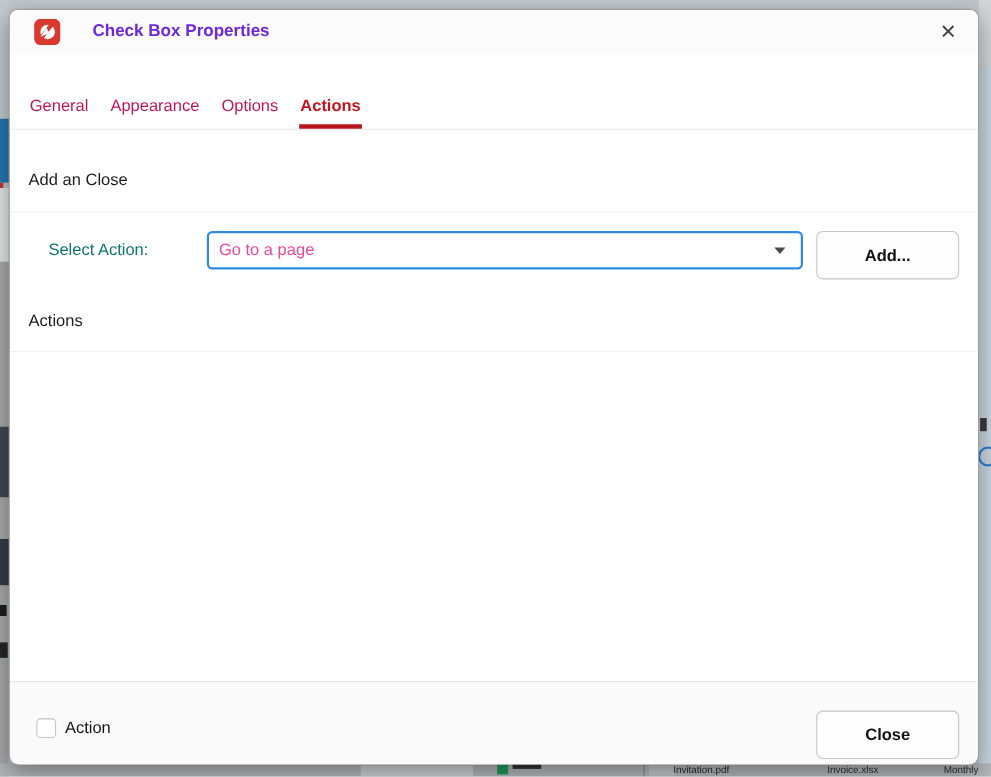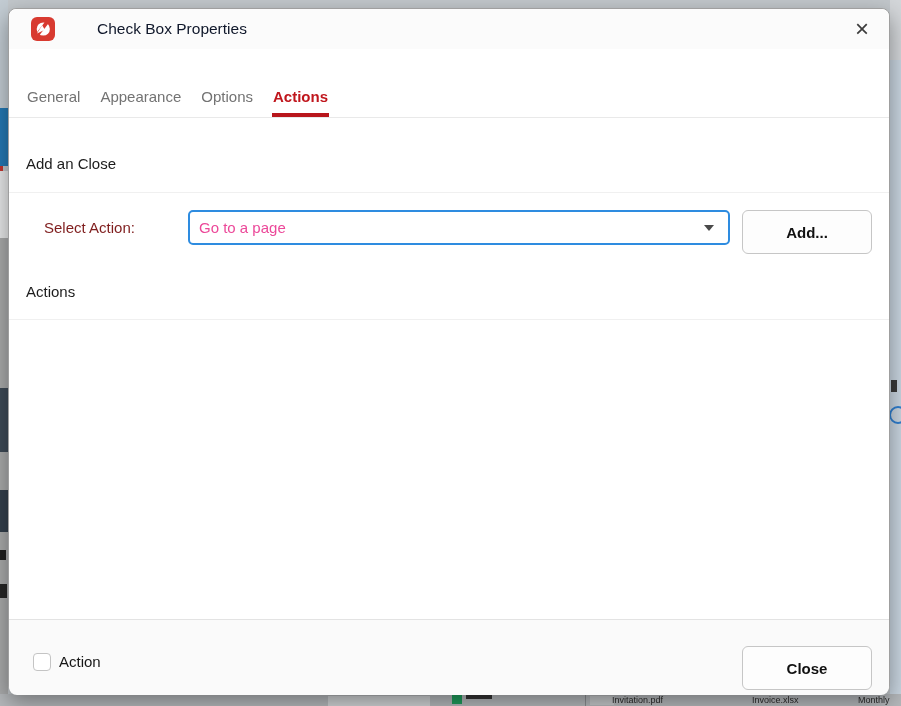--- a/index.html
+++ b/index.html
@@ -43,39 +43,39 @@
     box-shadow:0 8px 22px rgba(0,0,0,.38);
     box-sizing:border-box;
   }
   .titlebar{
     position:absolute;left:0;top:0;right:0;height:40px;
     background:#fbfbfb;border-bottom:1px solid #dcdcdc;
     border-radius:8px 8px 0 0;
     display:flex;align-items:center;
   }
   .app-icon{width:24px;height:24px;margin-left:22px;flex:0 0 auto;}
-  .title-text{margin-left:42px;font-size:15.5px;color:#0f172a;}
+  .title-text{margin-left:29px;font-size:15.5px;color:#6d28d9;font-weight:bold;}
   .close-btn{
     position:absolute;right:12px;top:5px;width:30px;height:30px;
     display:flex;align-items:center;justify-content:center;
     font-size:24px;line-height:1;color:#3c3c3c;cursor:default;font-weight:300;
   }
   .tabbar{
     position:absolute;left:0;top:40px;right:0;height:69px;
     box-sizing:border-box;background:#fff;
     border-bottom:1px solid #e9e9e9;
     padding:31px 0 0 17px;display:flex;gap:18px;align-items:flex-end;
   }
-  .tab{font-size:15px;color:#737373;padding:0 1px 12px 1px;}
+  .tab{font-size:15px;color:#be185d;padding:0 1px 12px 1px;}
   .tab.active{color:#c0161d;font-weight:700;box-shadow:inset 0 -4px 0 #b8161c;}
 
   .section-head{position:absolute;left:17px;font-size:15px;color:#1c1c1c;}
   .sep{position:absolute;left:0;right:0;height:1px;background:#f0f0f0;}
 
-  .field-label{position:absolute;left:35px;top:210px;font-size:15px;color:#7f1d1d;}
+  .field-label{position:absolute;left:35px;top:210px;font-size:15px;color:#0f766e;}
   .combobox{
     position:absolute;left:179px;top:201px;width:542px;height:35px;
     box-sizing:border-box;background:#fff;
     border:2px solid #2e8ce0;border-radius:5px;
     display:flex;align-items:center;
   }
   .combobox .value{font-size:15px;color:#ec4899;margin-left:9px;flex:1;}
   .combo-arrow{
     width:0;height:0;margin-right:14px;
     border-left:5.5px solid transparent;border-right:5.5px solid transparent;

